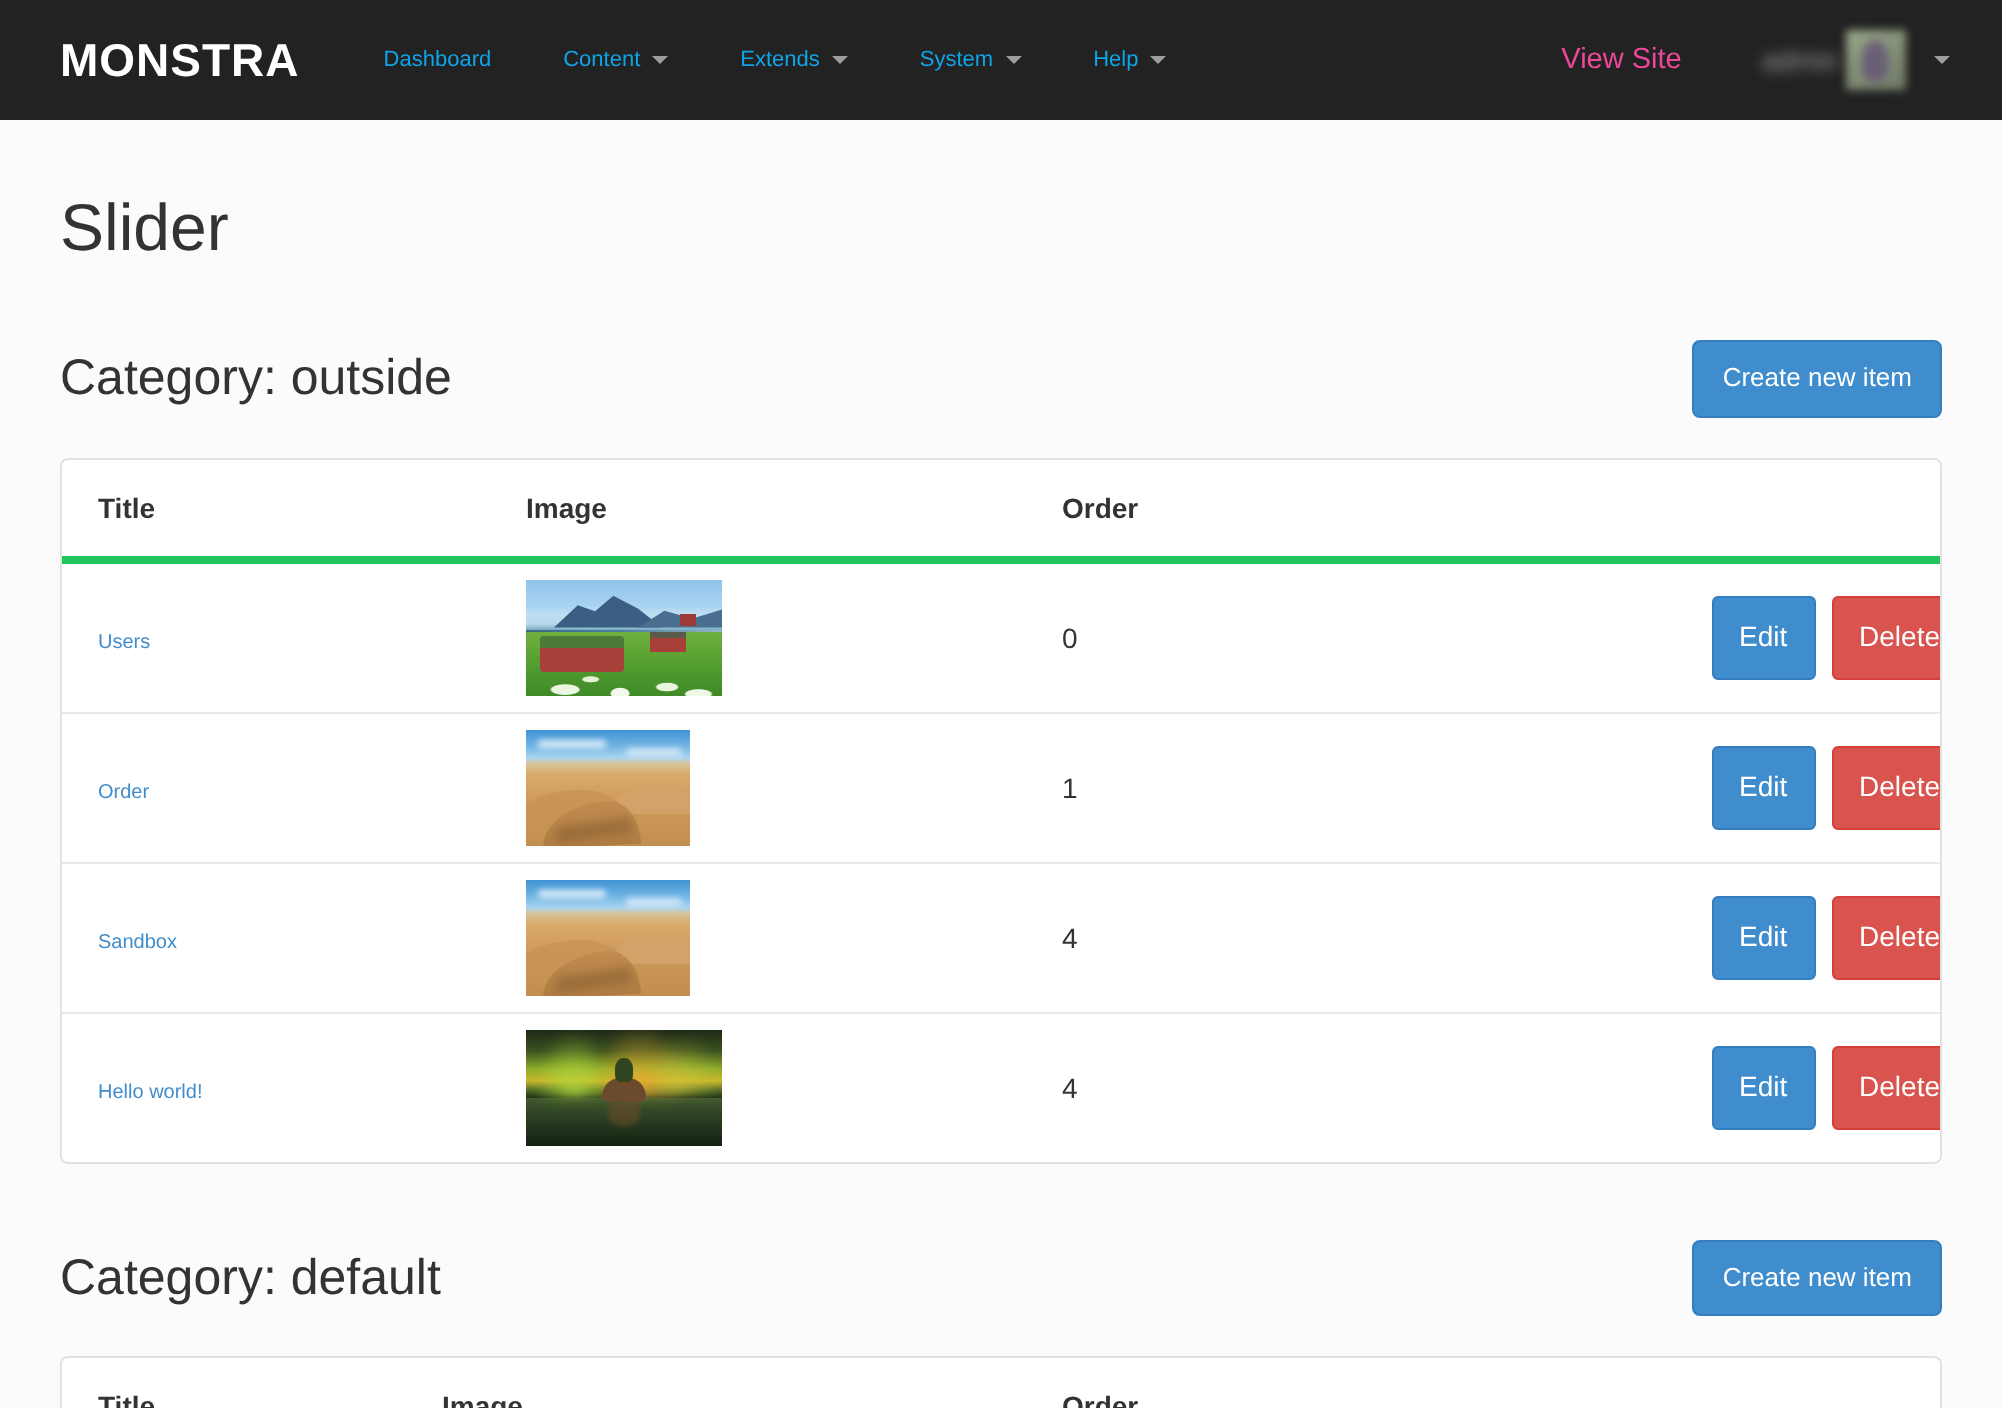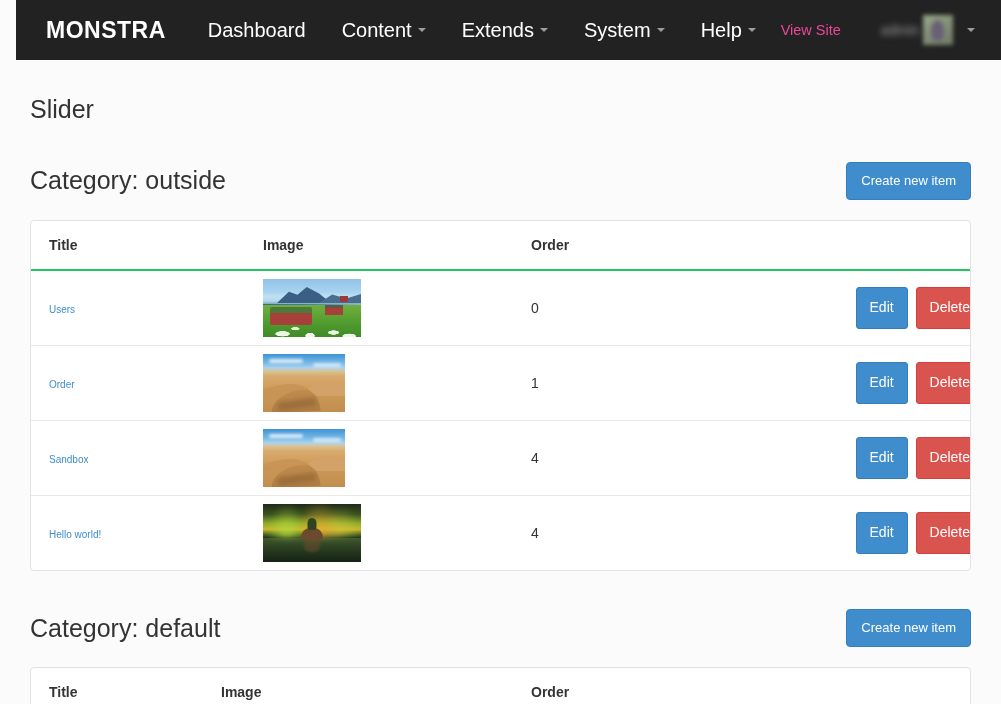--- a/index.html
+++ b/index.html
@@ -14,43 +14,42 @@
   }
 
   
   .navbar {
     height: 60px;
     background: #222222;
     display: flex;
     align-items: center;
     padding: 0 0 0 0;
     position: relative;
-    margin-left: 16px;
   }
   .brand {
     color: #ffffff;
     font-size: 23px;
     font-weight: bold;
     letter-spacing: 0.5px;
     padding: 0 20px 0 30px;
     line-height: 60px;
     text-decoration: none;
     cursor: pointer;
   }
   .nav-list {
     display: flex;
     align-items: center;
     list-style: none;
     margin: 0;
     padding: 0;
     height: 60px;
   }
   .nav-item {
-    color: #ffffff;
-    font-size: 20px;
+    color: #0ea5e9;
+    font-size: 11px;
     line-height: 60px;
     padding: 0 18px;
     cursor: pointer;
     white-space: nowrap;
     display: flex;
     align-items: center;
     height: 60px;
   }
   .nav-item.dashboard { padding-left: 22px; }
   .caret {
@@ -107,21 +106,21 @@
     width: 13px; height: 21px;
     border-radius: 50% 50% 40% 40%;
     background: #6a5f76;
   }
 
   
   .page {
     padding: 0 30px;
   }
   .page-title {
-    font-size: 25px;
+    font-size: 33px;
     font-weight: normal;
     color: #333333;
     margin: 36px 0 0 0;
     line-height: 1.1;
   }
 
   .section { margin-top: 38px; }
   .section-head {
     display: flex;
     align-items: center;
@@ -176,21 +175,21 @@
     width: 100%;
     border-collapse: collapse;
     table-layout: fixed;
   }
   table.data th {
     text-align: left;
     font-size: 14px;
     font-weight: bold;
     color: #333333;
     padding: 16px 0 16px 0;
-    border-bottom: 2px solid #22c55e;
+    border-bottom: 4px solid #22c55e;
     vertical-align: bottom;
   }
   table.data td {
     border-top: 1px solid #e8e8e8;
     vertical-align: middle;
     font-size: 14px;
     color: #333333;
     padding: 8px 0;
   }
   table.data tbody tr:first-child td { border-top: none; }

